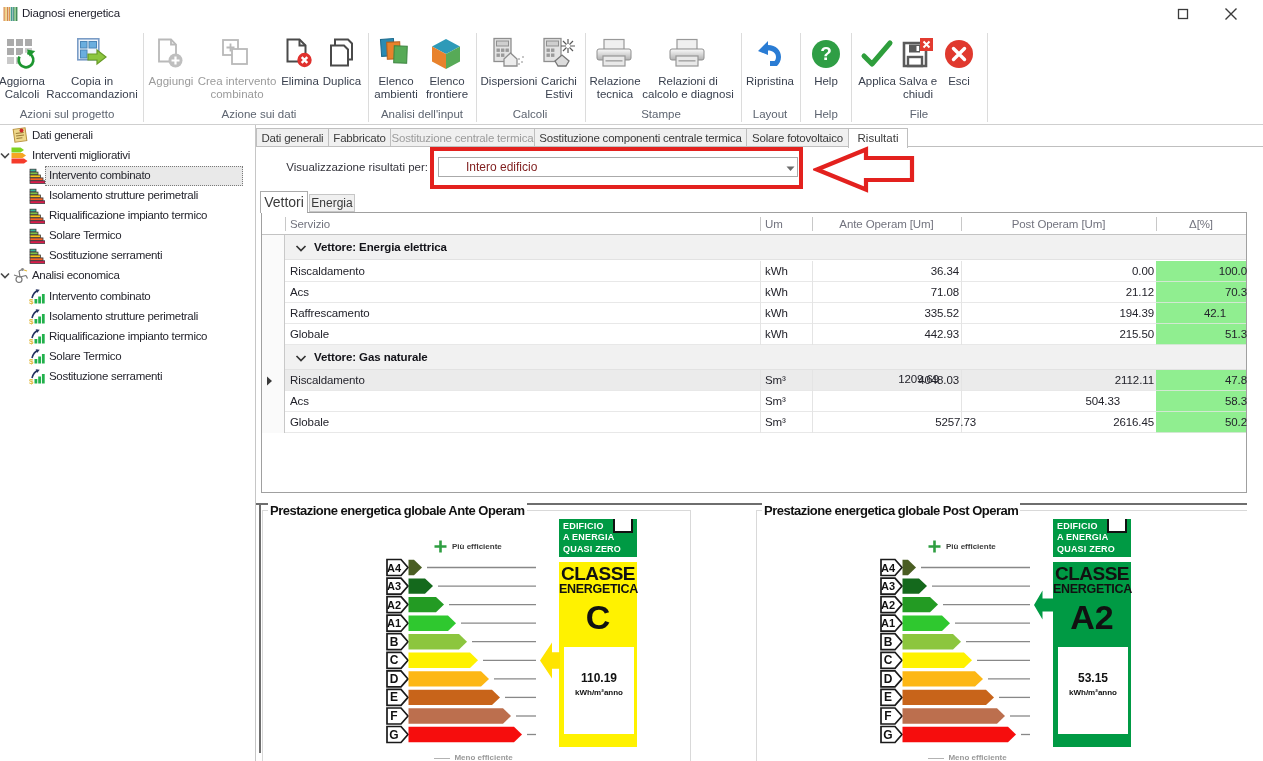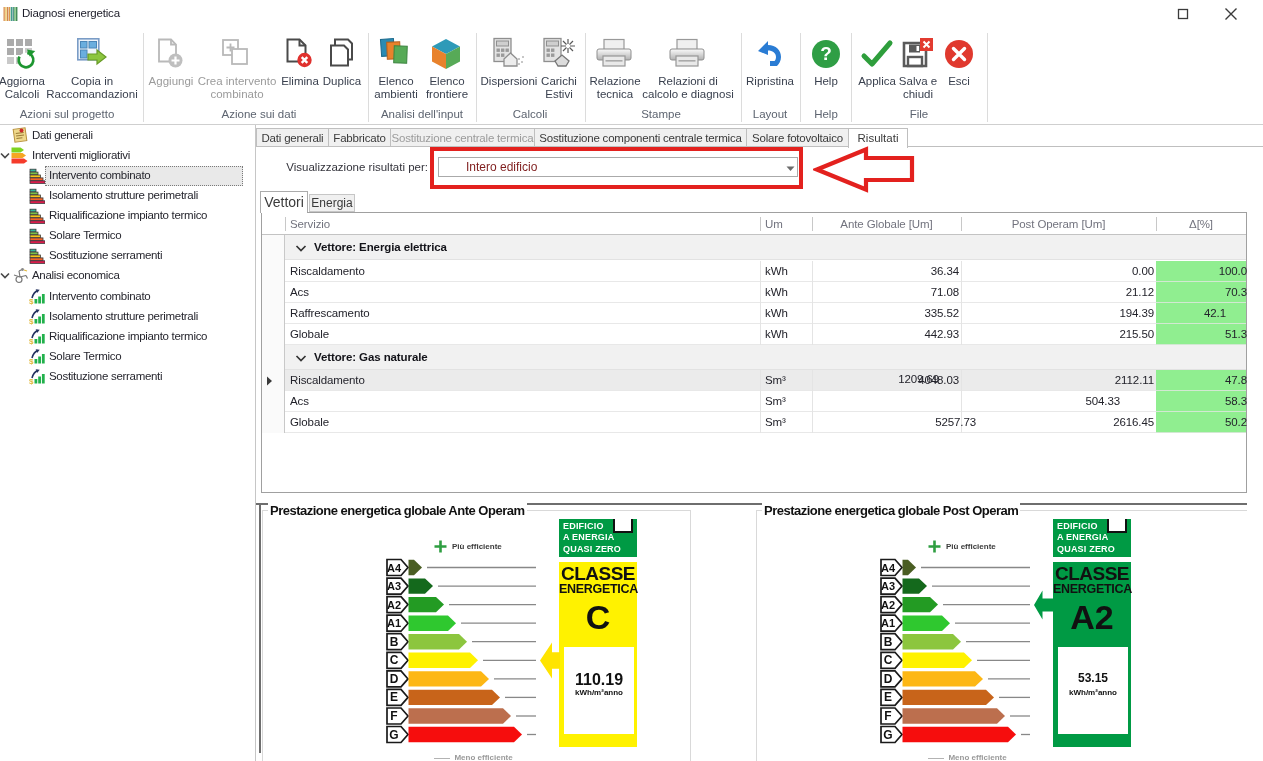--- a/index.html
+++ b/index.html
@@ -344,21 +344,21 @@
 <div class="a" style="left:260px;top:191px;width:48px;height:22px;background:#fff;border:1px solid #ababab;border-bottom:none;font-size:14px;color:#3a3a3a;text-align:center;line-height:20px">Vettori</div>
 <div class="a" style="left:261px;top:212px;width:986px;height:281px;background:#fff;border:1px solid #a0a0a0"></div>
 <div class="a" style="left:262px;top:213px;width:984px;height:22px;background:#fff;border-bottom:1px solid #c3c3c3"></div>
 <div class="a" style="left:285px;top:217px;width:1px;height:14px;background:#c8c8c8"></div>
 <div class="a" style="left:760px;top:217px;width:1px;height:14px;background:#c8c8c8"></div>
 <div class="a" style="left:812px;top:217px;width:1px;height:14px;background:#c8c8c8"></div>
 <div class="a" style="left:961px;top:217px;width:1px;height:14px;background:#c8c8c8"></div>
 <div class="a" style="left:1156px;top:217px;width:1px;height:14px;background:#c8c8c8"></div>
 <div class="a cell" style="left:290px;top:218px;color:#72737e">Servizio</div>
 <div class="a cell" style="left:765px;top:218px;color:#72737e">Um</div>
-<div class="a cell" style="left:812px;top:218px;width:149px;text-align:center;color:#72737e">Ante Globale [Um]</div>
+<div class="a cell" style="left:812px;top:218px;width:149px;text-align:center;color:#72737e">Ante Operam [Um]</div>
 <div class="a cell" style="left:961px;top:218px;width:195px;text-align:center;color:#72737e">Post Operam [Um]</div>
 <div class="a cell" style="left:1156px;top:218px;width:90px;text-align:center;color:#72737e">Δ[%]</div>
 <div class="a" style="left:262px;top:235px;width:23px;height:198px;background:#fafafa;border-right:1px solid #c8c8c8"></div>
 <div class="a" style="left:285px;top:235px;width:961px;height:25px;background:#f1f1f1;border-bottom:1px solid #e2e2e2"></div>
 <svg class="a" style="left:295px;top:244px" width="12" height="9">
     <path d="M1.5 2 L6 6.5 L10.5 2" fill="none" stroke="#333" stroke-width="1.7"></path>
   </svg>
 <div class="a cell" style="left:314px;top:241px;font-weight:bold;color:#131319">Vettore: Energia elettrica</div>
 <div class="a" style="left:285px;top:261px;width:871px;height:21px;background:#fff;border-bottom:1px solid #e8e8e8"></div>
 <div class="a" style="left:1156px;top:261px;width:90px;height:21px;background:#90ee90;border-bottom:1px solid #d2e8d2"></div>
@@ -490,21 +490,21 @@
     <path d="M5 170.5 h14 l7 8 -7 8 h-14 z" fill="#fff" stroke="#1a1a1a" stroke-width="1.7"></path>
     <text x="12" y="182.5" font-size="12" font-weight="bold" fill="#111" text-anchor="middle" font-family="Liberation Sans">G</text>
     <path d="M26.5 170.8 h105.5 l8 7.7 -8 7.7 h-105.5 z" fill="#F60D0D"></path>
     <path d="M145.0 178.5 H154" stroke="#888" stroke-width="1.3"></path>
   </svg>
 <div class="a" style="left:559px;top:562px;width:78px;height:185px;background:#FFF200"></div>
 <div class="a" style="left:559px;top:563px;width:78px;text-align:center;font-size:19px;font-weight:bold;color:#111;letter-spacing:-0.5px">CLASSE</div>
 <div class="a" style="left:559px;top:582px;width:78px;text-align:center;font-size:12.5px;font-weight:bold;color:#111;letter-spacing:-0.3px">ENERGETICA</div>
 <div class="a" style="left:559px;top:598px;width:78px;text-align:center;font-size:34px;font-weight:bold;color:#111">C</div>
 <div class="a" style="left:564px;top:647px;width:70px;height:87px;background:#fff"></div>
-<div class="a" style="left:564px;top:671px;width:70px;text-align:center;font-size:16px;font-weight:bold;color:#111">110.19</div>
+<div class="a" style="left:564px;top:671px;width:70px;text-align:center;font-size:12px;font-weight:bold;color:#111">110.19</div>
 <div class="a" style="left:564px;top:688px;width:70px;text-align:center;font-size:8px;font-weight:bold;color:#111">kWh/m²anno</div>
 <svg class="a" style="left:540px;top:641.8px" width="20" height="37">
     <path d="M0 18.5 L12 0.5 L12 10.3 L20 10.3 L20 26.7 L12 26.7 L12 36.5 Z" fill="#FFE400"></path>
   </svg>
 <div class="a" style="left:434px;top:753px;font-size:8px;font-weight:bold;color:#9a9a9a;white-space:nowrap">——&nbsp; Meno efficiente</div>
 <div class="a" style="left:756px;top:510px;width:491px;height:251px;border:1px solid #d9d9d9;border-bottom:none;border-right:none;"></div>
 <div class="a" style="left:762px;top:503px;background:#fff;padding:0 2px;font-size:13px;font-weight:bold;letter-spacing:-0.5px;color:#111;white-space:nowrap">Prestazione energetica globale Post Operam</div>
 <svg class="a" style="left:928px;top:540px" width="13" height="13">
     <path d="M6.5 0.5 v12 M0.5 6.5 h12" stroke="#2f9e41" stroke-width="2.6"></path>
   </svg>

